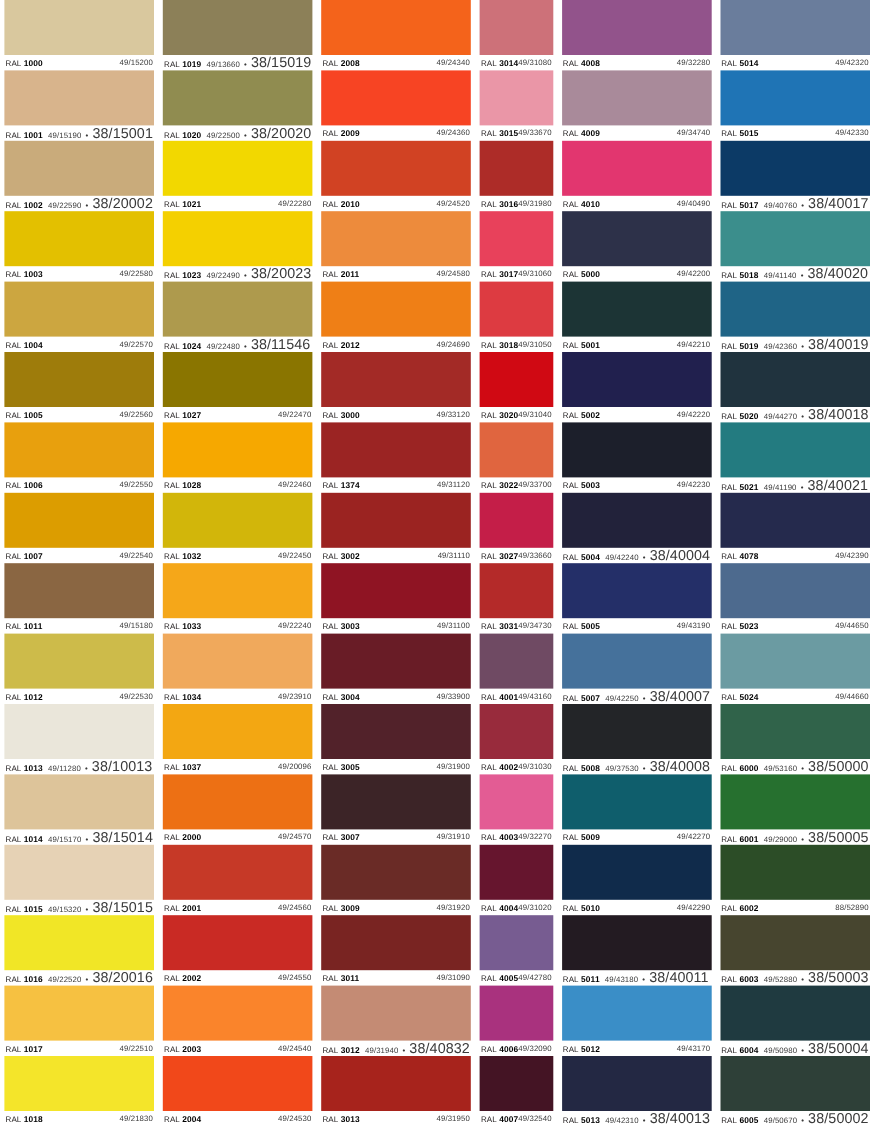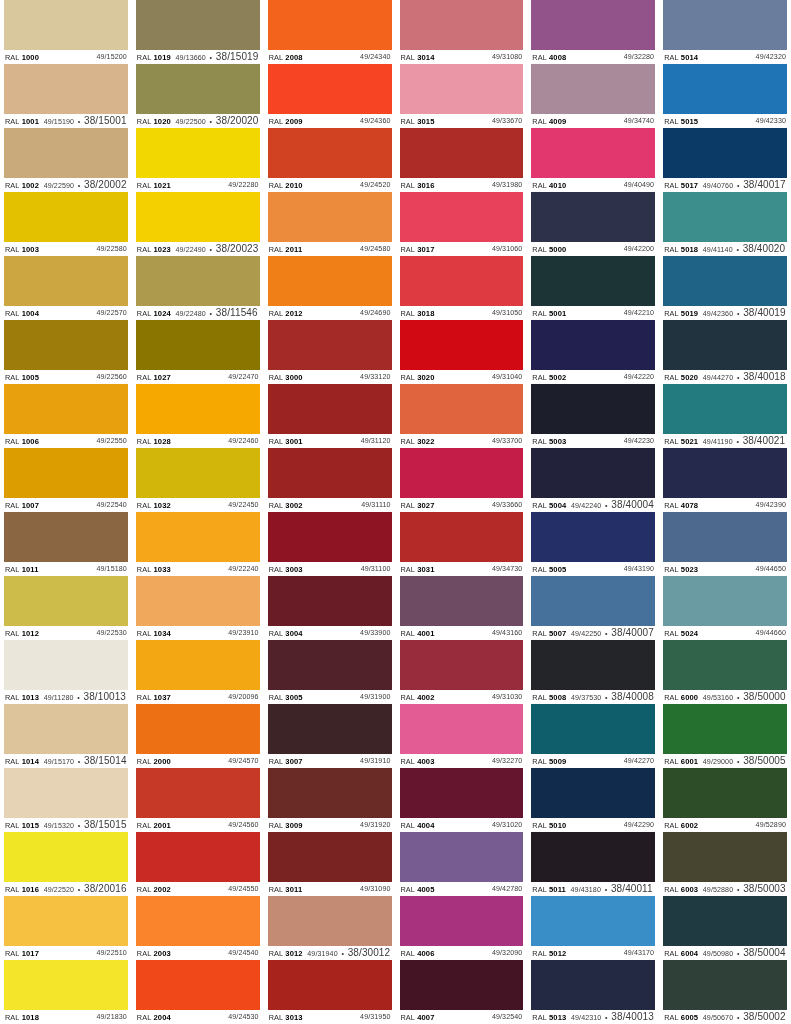--- a/index.html
+++ b/index.html
@@ -73,21 +73,21 @@
     font-size: 7.1px;
     color: #3a3a3a;
     margin-left: 2.5px;
   }
   .lbl-dot {
     font-size: 7.1px;
     color: #3a3a3a;
     margin: 0 1.5px;
   }
   .lbl-ref2 {
-    font-size: 10px;
+    font-size: 13px;
     color: #3a3a3a;
   }
   .lbl-right {
     font-size: 7.1px;
     color: #3a3a3a;
     margin-left: auto;
   }
 </style>
 </head>
 <body>
@@ -496,21 +496,21 @@
             <span class="lbl-code">3000</span>
           </span>
           <span class="lbl-right">49/33120</span>
         </div>
       </div>
       <div class="swatch-cell">
         <div class="swatch-chip" style="background: rgb(155, 36, 35);"></div>
         <div class="swatch-label">
           <span class="lbl-left">
             <span class="lbl-ral">RAL</span>
-            <span class="lbl-code">3001</span>
+            <span class="lbl-code">1374</span>
           </span>
           <span class="lbl-right">49/31120</span>
         </div>
       </div>
       <div class="swatch-cell">
         <div class="swatch-chip" style="background: rgb(155, 35, 33);"></div>
         <div class="swatch-label">
           <span class="lbl-left">
             <span class="lbl-ral">RAL</span>
             <span class="lbl-code">3002</span>
@@ -579,21 +579,21 @@
         </div>
       </div>
       <div class="swatch-cell">
         <div class="swatch-chip" style="background: rgb(196, 139, 116);"></div>
         <div class="swatch-label has-two">
           <span class="lbl-left">
             <span class="lbl-ral">RAL</span>
             <span class="lbl-code">3012</span>
             <span class="lbl-ref1">49/31940</span>
             <span class="lbl-dot">•</span>
-            <span class="lbl-ref2">38/30012</span>
+            <span class="lbl-ref2">38/40832</span>
           </span>
         </div>
       </div>
       <div class="swatch-cell">
         <div class="swatch-chip" style="background: rgb(167, 35, 28);"></div>
         <div class="swatch-label">
           <span class="lbl-left">
             <span class="lbl-ral">RAL</span>
             <span class="lbl-code">3013</span>
           </span>
@@ -1070,21 +1070,21 @@
           </span>
         </div>
       </div>
       <div class="swatch-cell">
         <div class="swatch-chip" style="background: rgb(44, 77, 39);"></div>
         <div class="swatch-label">
           <span class="lbl-left">
             <span class="lbl-ral">RAL</span>
             <span class="lbl-code">6002</span>
           </span>
-          <span class="lbl-right">49/52890</span>
+          <span class="lbl-right">88/52890</span>
         </div>
       </div>
       <div class="swatch-cell">
         <div class="swatch-chip" style="background: rgb(71, 69, 47);"></div>
         <div class="swatch-label has-two">
           <span class="lbl-left">
             <span class="lbl-ral">RAL</span>
             <span class="lbl-code">6003</span>
             <span class="lbl-ref1">49/52880</span>
             <span class="lbl-dot">•</span>

